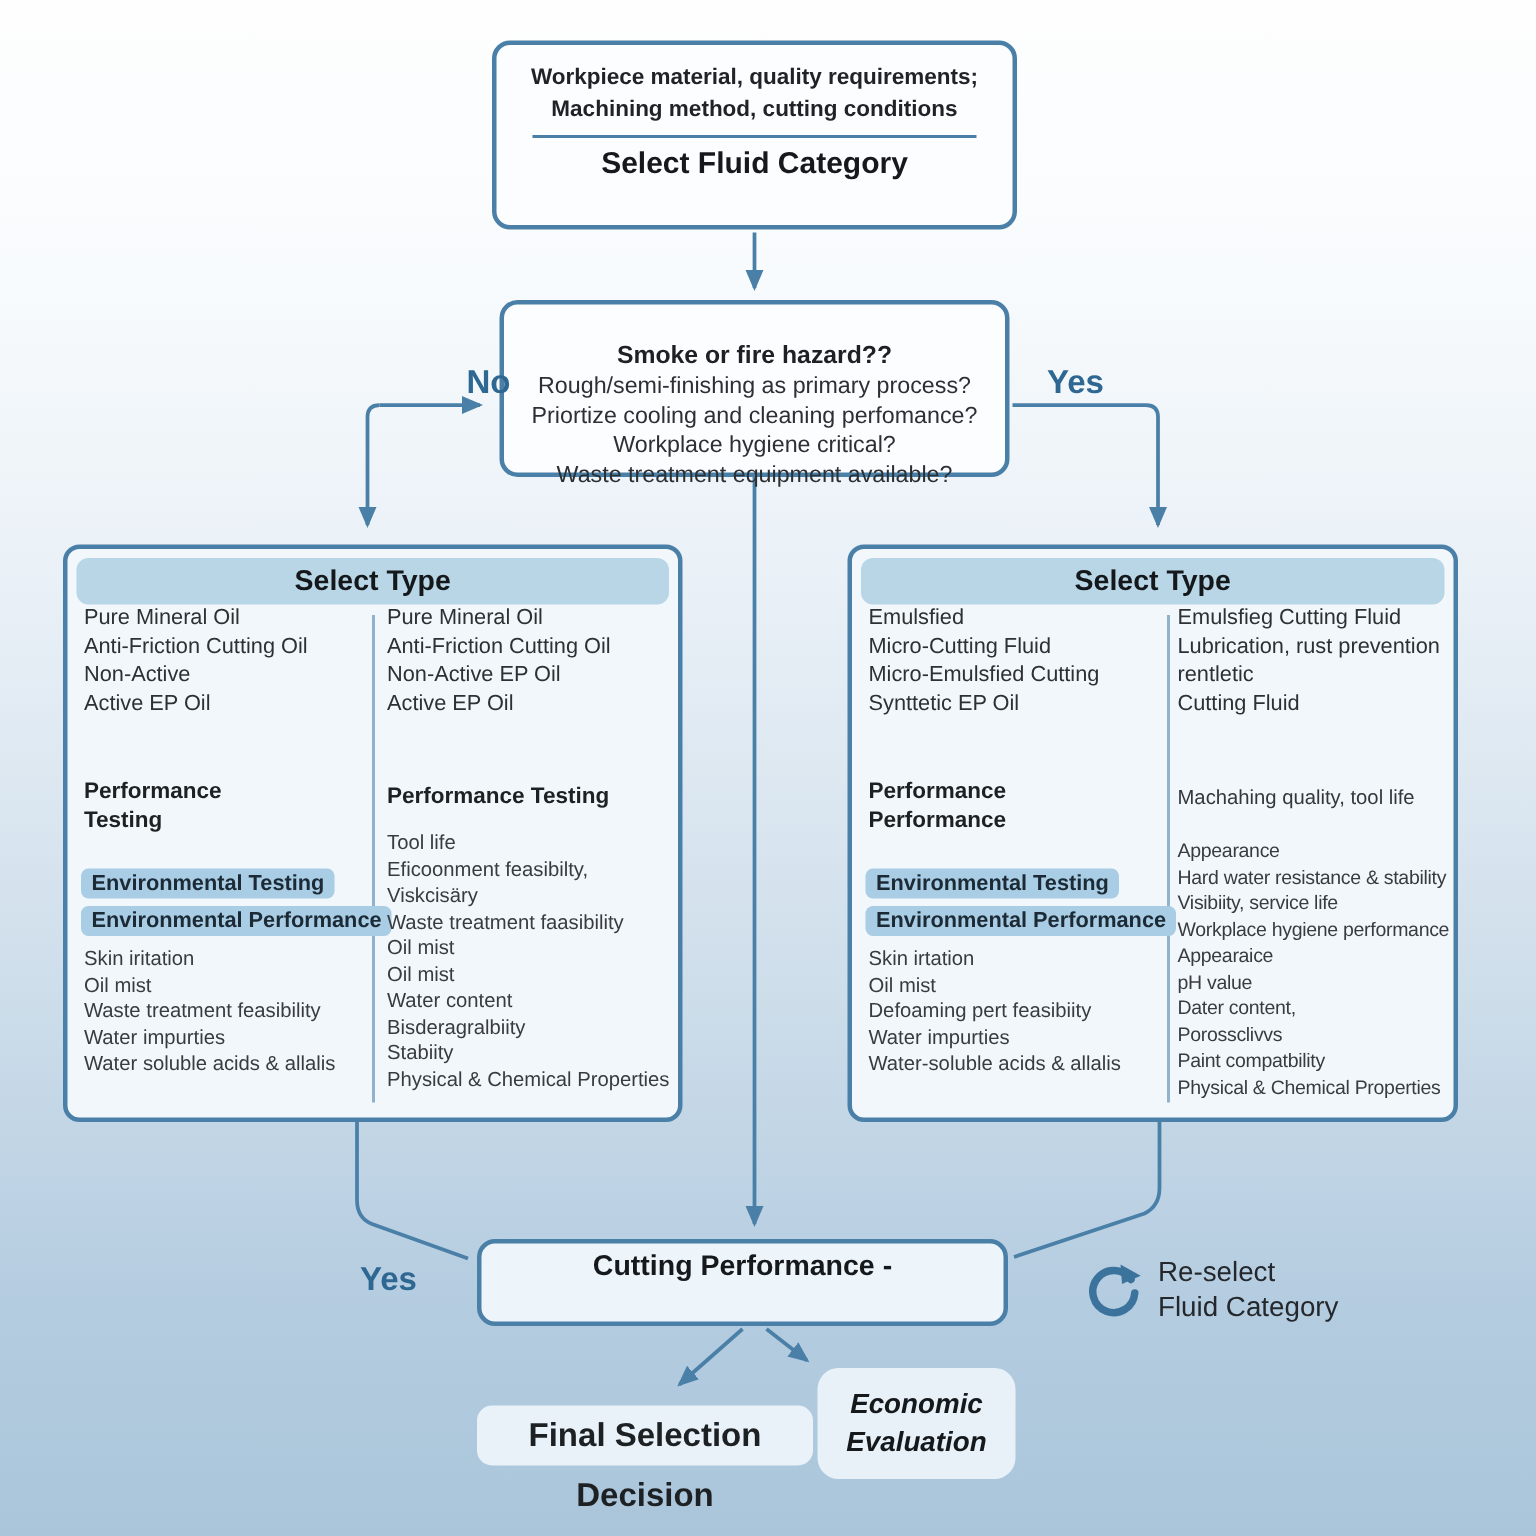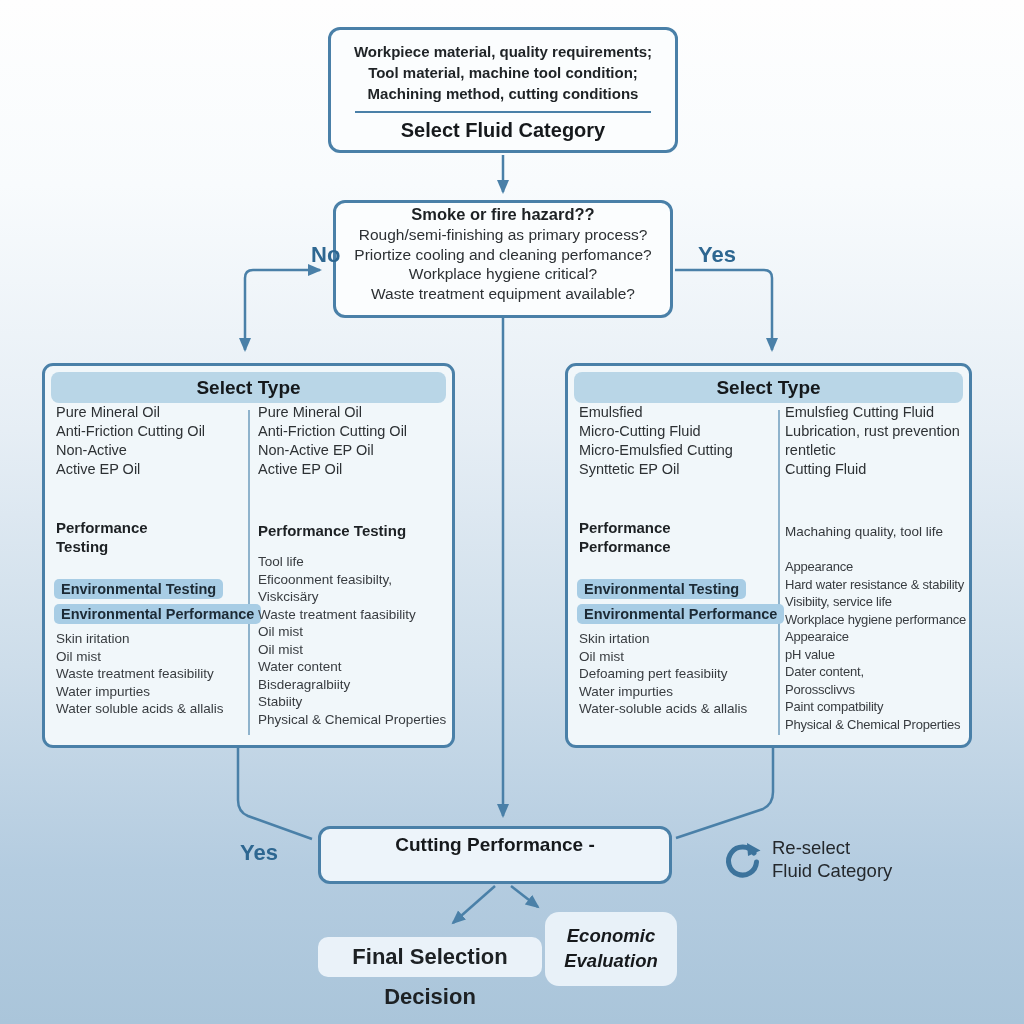--- a/index.html
+++ b/index.html
@@ -9,21 +9,21 @@
     background:linear-gradient(180deg,#fefefe 0%,#f8fbfd 18%,#e6eef5 42%,#cdddea 65%,#b4cce0 85%,#aac5da 100%);
   }
   .abs{position:absolute;box-sizing:border-box;}
   .box{position:absolute;box-sizing:border-box;border:3px solid #4a80a8;background:#fbfdfe;}
   
   .start-box{border-radius:12px;padding-top:11px;}
   .start-inputs div{font-weight:bold;font-size:15px;line-height:21px;color:#1f2326;text-align:center;}
   .start-divider{border:none;border-top:2px solid #4a80a8;width:86%;margin:7px auto 6px auto;}
   .start-title{font-weight:bold;font-size:20px;color:#16191c;text-align:center;}
   
-  .decision-box{border-radius:12px;padding-top:1px;}
+  .decision-box{border-radius:12px;padding-top:24px;}
   .decision-title{font-weight:bold;font-size:16.5px;line-height:21px;color:#1d2124;text-align:center;}
   .decision-qs div{font-size:15.5px;line-height:19.5px;color:#2c3033;text-align:center;}
   
   .branch-label{position:absolute;font-weight:bold;font-size:22px;color:#2e6791;}
   
   .select-box{border-radius:11px;background:#f1f7fa;border-width:3px;}
   .select-header{position:absolute;left:6px;right:6px;top:6px;height:31px;line-height:31px;
     background:#b9d6e7;border-radius:8px;text-align:center;font-weight:bold;font-size:19px;color:#14181b;}
   .col-divider{position:absolute;width:2px;background:#86acc806;background:#8fb3cc;}
   .types div{font-size:14.5px;line-height:19px;color:#2d3134;white-space:nowrap;}
@@ -68,21 +68,20 @@
     <path d="M495 886 L453 923" marker-end="url(#ah)"></path>
     <path d="M511 886 L538 907" marker-end="url(#ah)"></path>
   </g>
 </svg>
 
 <div class="layer">
 
   <div class="box start-box" style="left:328px;top:27px;width:350px;height:126px;">
     <div class="start-inputs">
         <div>Workpiece material, quality requirements;</div>
-        <div>Tool material, machine tool condition;</div>
         <div>Machining method, cutting conditions</div>
       </div>
     <hr class="start-divider">
     <div class="start-title">Select Fluid Category</div>
   </div>
 
   <div class="box decision-box" style="left:333px;top:200px;width:340px;height:118px;">
     <div class="decision-title">Smoke or fire hazard??</div>
     <div class="decision-qs">
         <div>Rough/semi-finishing as primary process?</div>

